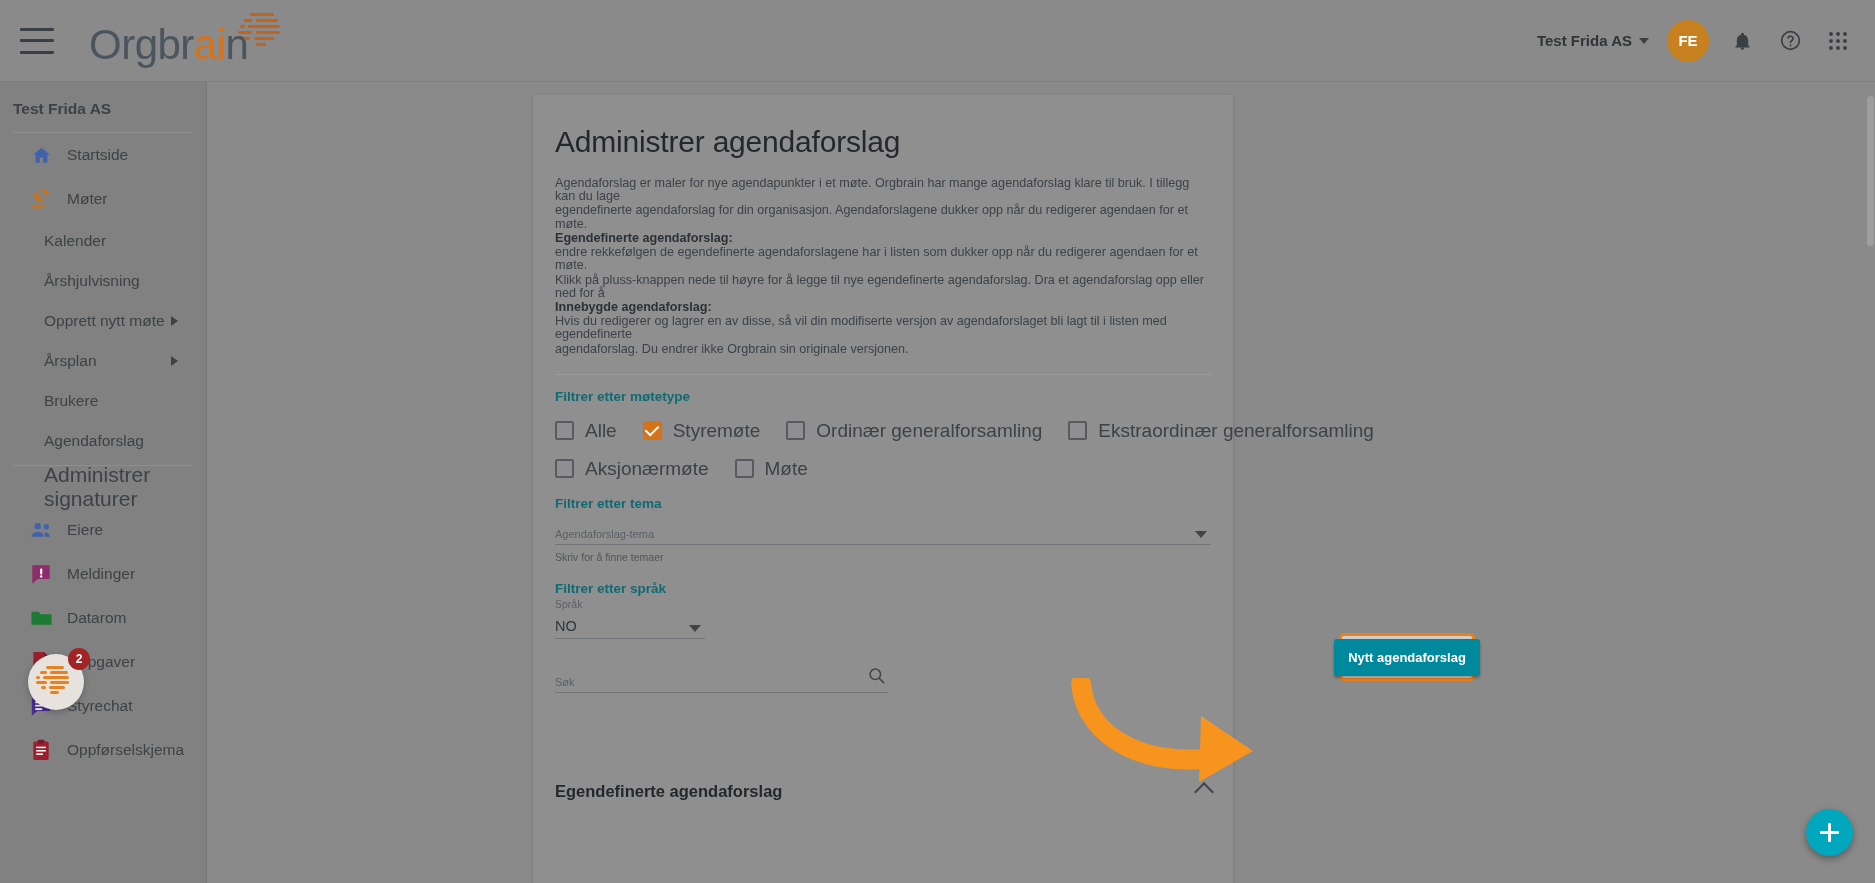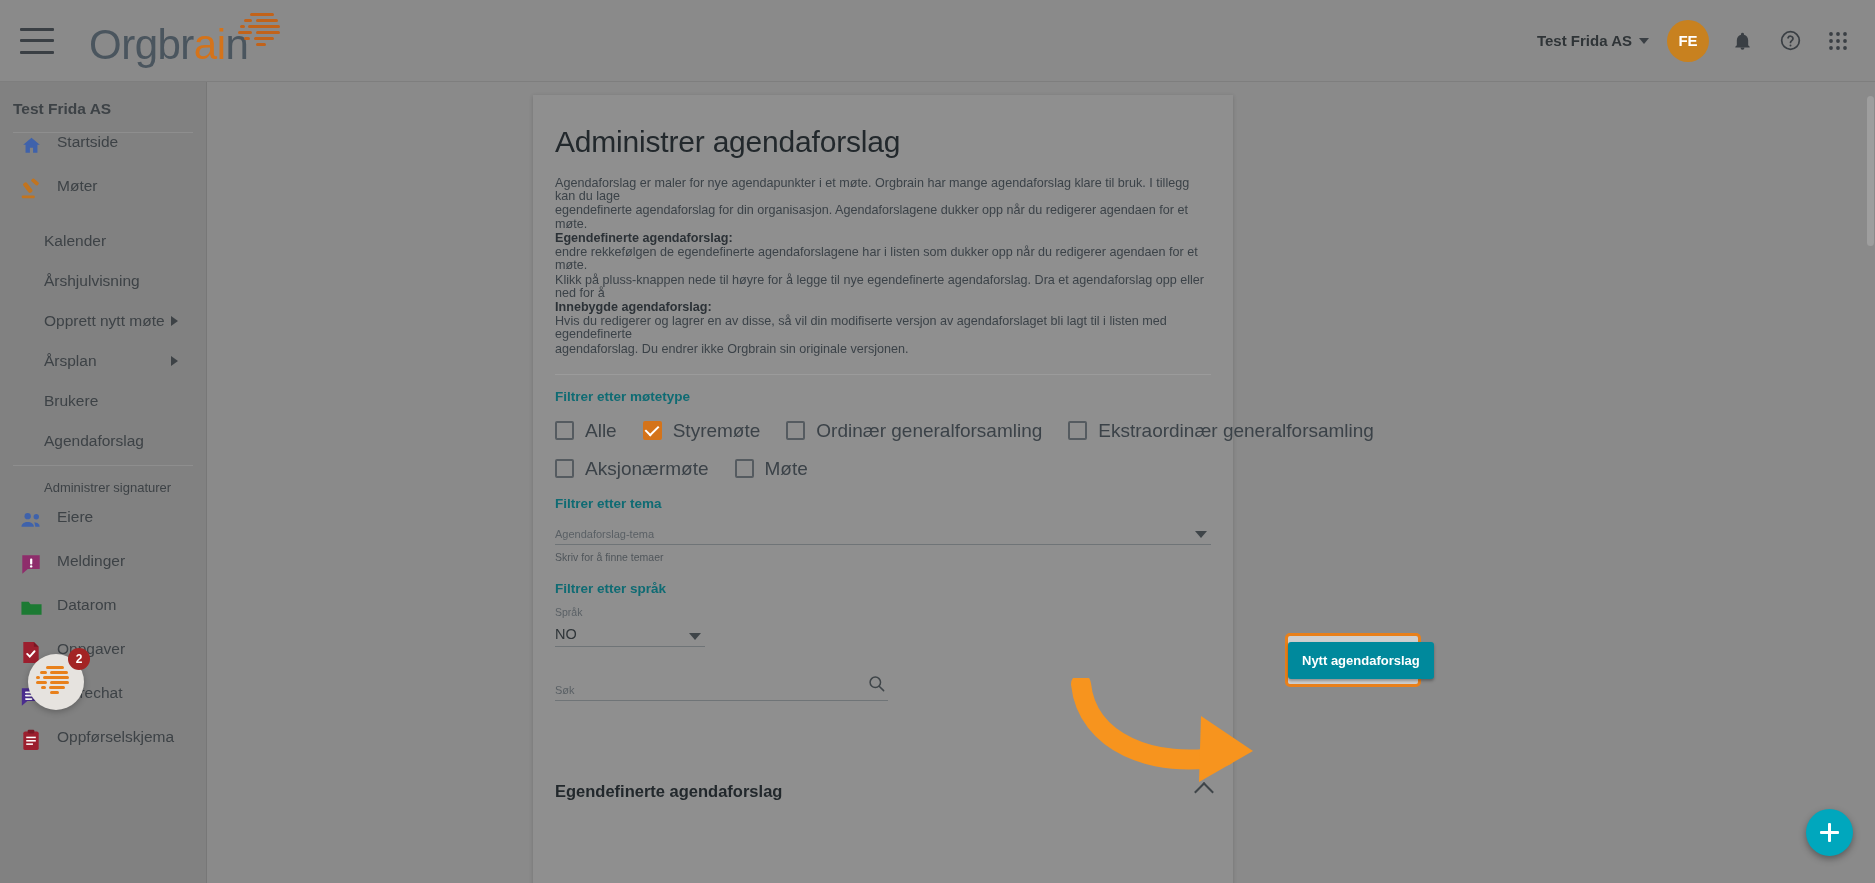--- a/index.html
+++ b/index.html
@@ -38,29 +38,29 @@
 
   
   .sidebar {
     position: absolute; top: 82px; left: 0; width: 207px; height: 801px;
     background: #818181; border-right: 1px solid #777;
     overflow: hidden;
   }
   .org-name { padding: 18px 0 10px 13px; font-size: 15.5px; font-weight: 700; color: #3d4246; }
   .divider { height: 1px; background: #8e8e8e; margin: 4px 13px 0 13px; }
 
-  .nav-item { display:flex; align-items:flex-start; height: 44px; padding-left: 18px; cursor:pointer; position: relative;}
+  .nav-item { display:flex; align-items:center; height: 44px; padding-left: 28px; cursor:pointer; position: relative;}
   .nav-item .nm-icon { width: 26px; height: 24px; margin-right: 13px; display:flex; align-items:center; justify-content:center;}
   .nav-item .nm-label { font-size: 15.5px; color: #3d4246; }
   .nav-sub { display:flex; align-items:center; height: 40px; padding-left: 44px; cursor:pointer; }
   .nav-sub .nm-label { font-size: 15.5px; color: #3d4246; }
   .nav-sub .arrow-r { margin-left: auto; margin-right: 28px; width:0;height:0;
      border-top: 5px solid transparent; border-bottom: 5px solid transparent; border-left: 7px solid #3d4246; }
   .nav-admin { display:flex; align-items:center; height: 42px; padding-left: 44px; cursor:pointer;}
-  .nav-admin .nm-label { font-size: 13px; color: #3d4246; }
+  .nav-admin .nm-label { font-size: 21px; color: #3d4246; }
 
   
   .chat-widget { position:absolute; left: 28px; top: 572px; width: 56px; height: 56px; border-radius: 50%;
      background: #e6e3df; display:flex; align-items:center; justify-content:center; box-shadow: 0 2px 6px rgba(0,0,0,.25); cursor:pointer;}
   .chat-badge { position:absolute; top: -6px; right: -6px; width: 22px; height: 22px; border-radius: 50%;
      background: #a32424; color:#fff; font-size: 12px; font-weight:700; display:flex; align-items:center; justify-content:center;}
   .cw-lines i { position:absolute; height:2.5px; background:#e8801b; border-radius:2px; display:block;}
 
   
   .main {
@@ -93,22 +93,22 @@
   .field-value { font-size: 14.5px; color: #2f3539; padding-bottom: 4px; }
   .field-small-label { font-size: 10.5px; color: #5a6065; margin-bottom: 1px; }
   .hint { font-size: 10.5px; color: #4f555a; margin-top: 3px; }
   .sel-caret { position:absolute; right: 4px; bottom: 7px; width: 0; height: 0;
     border-left: 6px solid transparent; border-right: 6px solid transparent; border-top: 7px solid #3f4549; }
 
   .search-field { width: 333px; margin-top: 26px; position: relative;}
   .search-field .field-line { border-bottom: 1px solid #6f7477; }
   .search-icon { position: absolute; right: 2px; bottom: 4px; }
 
-  .cta-wrap { position: absolute; left: 1078px; top: 551px; width: 136px; height: 54px;
-    border: 3px solid #e8801b; border-radius: 5px; background: #cfcfcf; display:flex; align-items:center; }
+  .cta-wrap { position: absolute; left: 1132px; top: 551px; width: 136px; height: 48px;
+    border: 3px solid #e8801b; border-radius: 5px; background: #cfcfcf; display:flex; align-items:center; justify-content:center; }
   .cta-btn { background: #00899c; color: #fff; font-size: 13px; font-weight: 700;
     padding: 11px 14px; border: none; border-radius: 3px; cursor: pointer; white-space: nowrap;
     box-shadow: 0 2px 3px rgba(0,0,0,.3); }
 
   .arrow-svg { position: absolute; left: 860px; top: 596px; pointer-events:none; }
 
   .bottom-section { position: absolute; left: 326px; top: 700px; width: 700px; padding: 0 22px; display:flex; align-items:center;}
   .bottom-title { font-size: 16.5px; font-weight: 700; color: #22282c; }
   .chev-up { margin-left: auto; width: 14px; height: 14px; border: solid #3f4549; border-width: 2px 2px 0 0; transform: rotate(-45deg); }
 
@@ -374,21 +374,21 @@
 
       <div class="section-label" style="margin-bottom:6px;">Filtrer etter tema</div>
       <div class="field">
         <div class="field-line">
           <span class="field-placeholder">Agendaforslag-tema</span>
         </div>
         <span class="sel-caret"></span>
       </div>
       <div class="hint">Skriv for å finne temaer</div>
 
-      <div class="section-label" style="margin-top:18px;margin-bottom:10px;">Filtrer etter språk</div>
+      <div class="section-label" style="margin-top:18px;margin-bottom:2px;">Filtrer etter språk</div>
       <div class="field" style="width:150px;">
         <div class="field-small-label">Språk</div>
         <div class="field-line">
           <span class="field-value">NO</span>
         </div>
         <span class="sel-caret"></span>
       </div>
 
       <div class="search-field">
         <div class="field-line">

